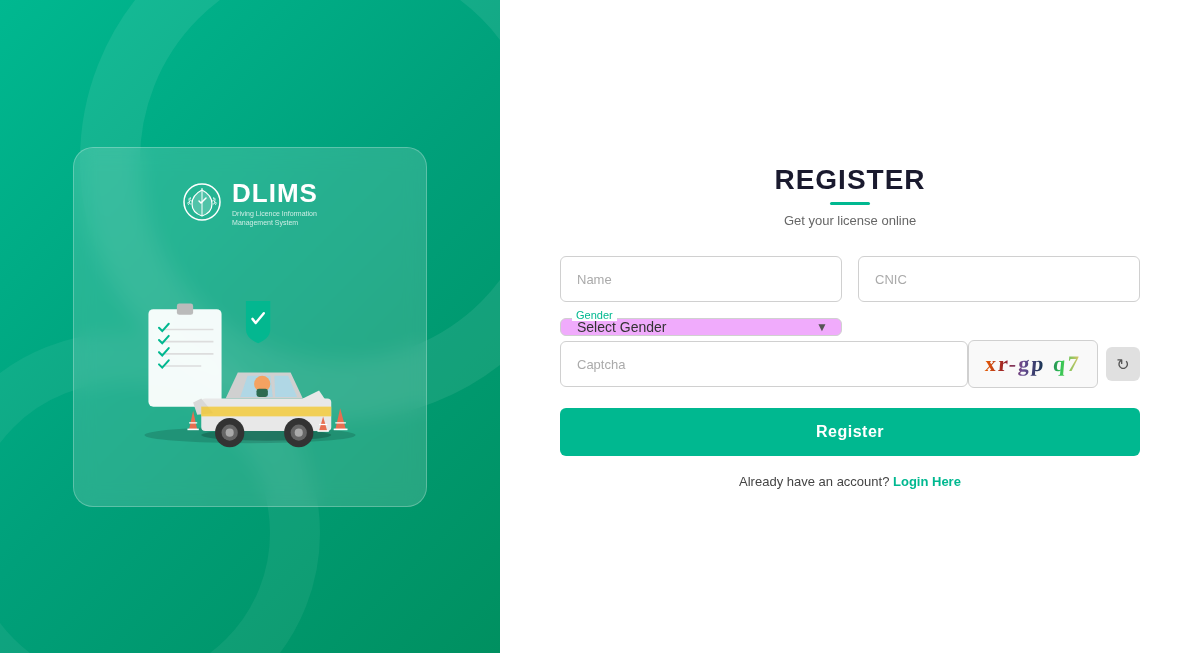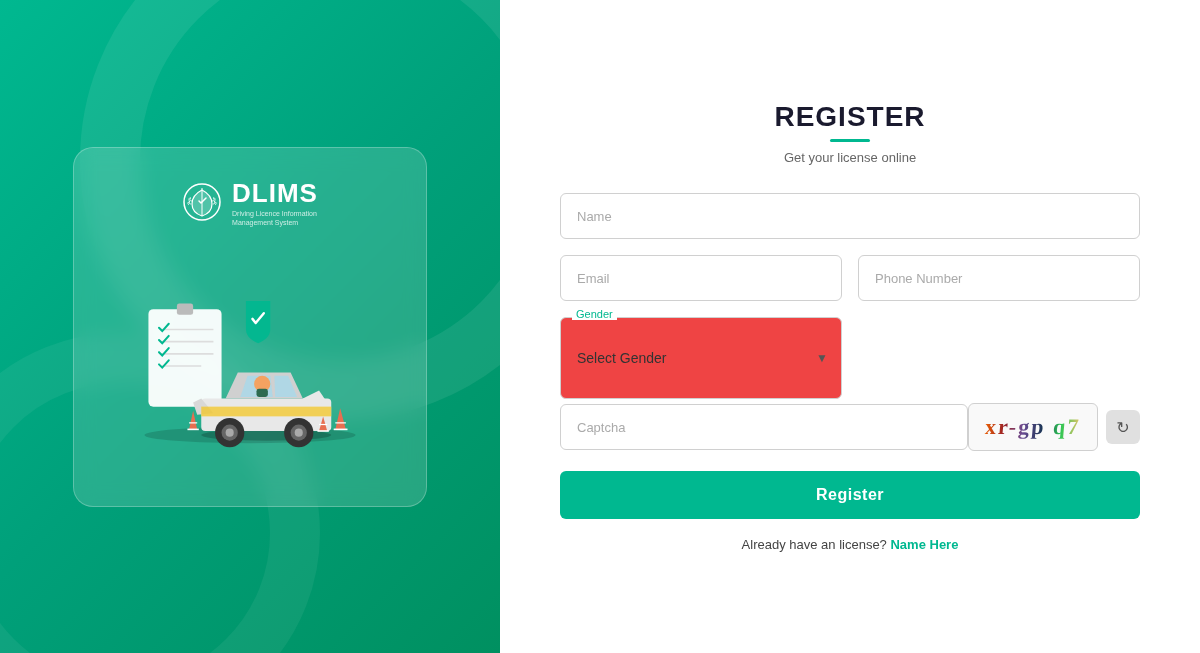--- a/index.html
+++ b/index.html
@@ -170,28 +170,28 @@
       left: 12px;
       background: white;
       padding: 0 4px;
       font-size: 11px;
       color: #00b890;
       z-index: 1;
     }
 
     .gender-select {
       width: 100%;
-      padding: 32px 16px;
+      padding: 0 16px;
       border: 1.5px solid #d0d0d0;
       border-radius: 6px;
       font-size: 14px;
       color: #333;
       outline: none;
       appearance: none;
-      background: #ef4444;
+      background: #f0abfc;
       cursor: pointer;
     }
 
     .gender-arrow {
       position: absolute;
       right: 14px;
       top: 50%;
       transform: translateY(-50%);
       pointer-events: none;
       color: #555;
@@ -382,31 +382,26 @@
   <div class="title-underline"></div>
   <p class="subtitle">Get your license online</p>
 
   <div class="form-container">
 
     
     <div class="form-row">
       <div class="form-group">
         <input type="text" class="form-control" placeholder="Name" style="">
       </div>
-    </div>
-
-    
-    <div class="form-row">
       <div class="form-group">
-        <input type="email" class="form-control" placeholder="Email" style="">
+        <input type="text" class="form-control" placeholder="CNIC" style="">
       </div>
-      <div class="form-group">
-        <input type="tel" class="form-control" placeholder="Phone Number" style="">
-      </div>
-    </div>
+    </div>
+
+    
 
     
     <div class="gender-wrapper" style="width: calc(50% - 8px);">
       <span class="gender-label">Gender</span>
       <select class="gender-select">
         <option value="">Select Gender</option>
         <option value="male">Male</option>
         <option value="female">Female</option>
         <option value="other">Other</option>
       </select>
@@ -428,17 +423,17 @@
           <span>↻</span>
         </button>
       </div>
     </div>
 
     
     <button class="register-btn">Register</button>
 
     
     <div class="login-text">
-      <span>Already have an license?</span>
-      <a href="#" class="login-link">Name Here</a>
+      <span>Already have an account?</span>
+      <a href="#" class="login-link">Login Here</a>
     </div>
   </div>
 </div>
 
 </body></html>

